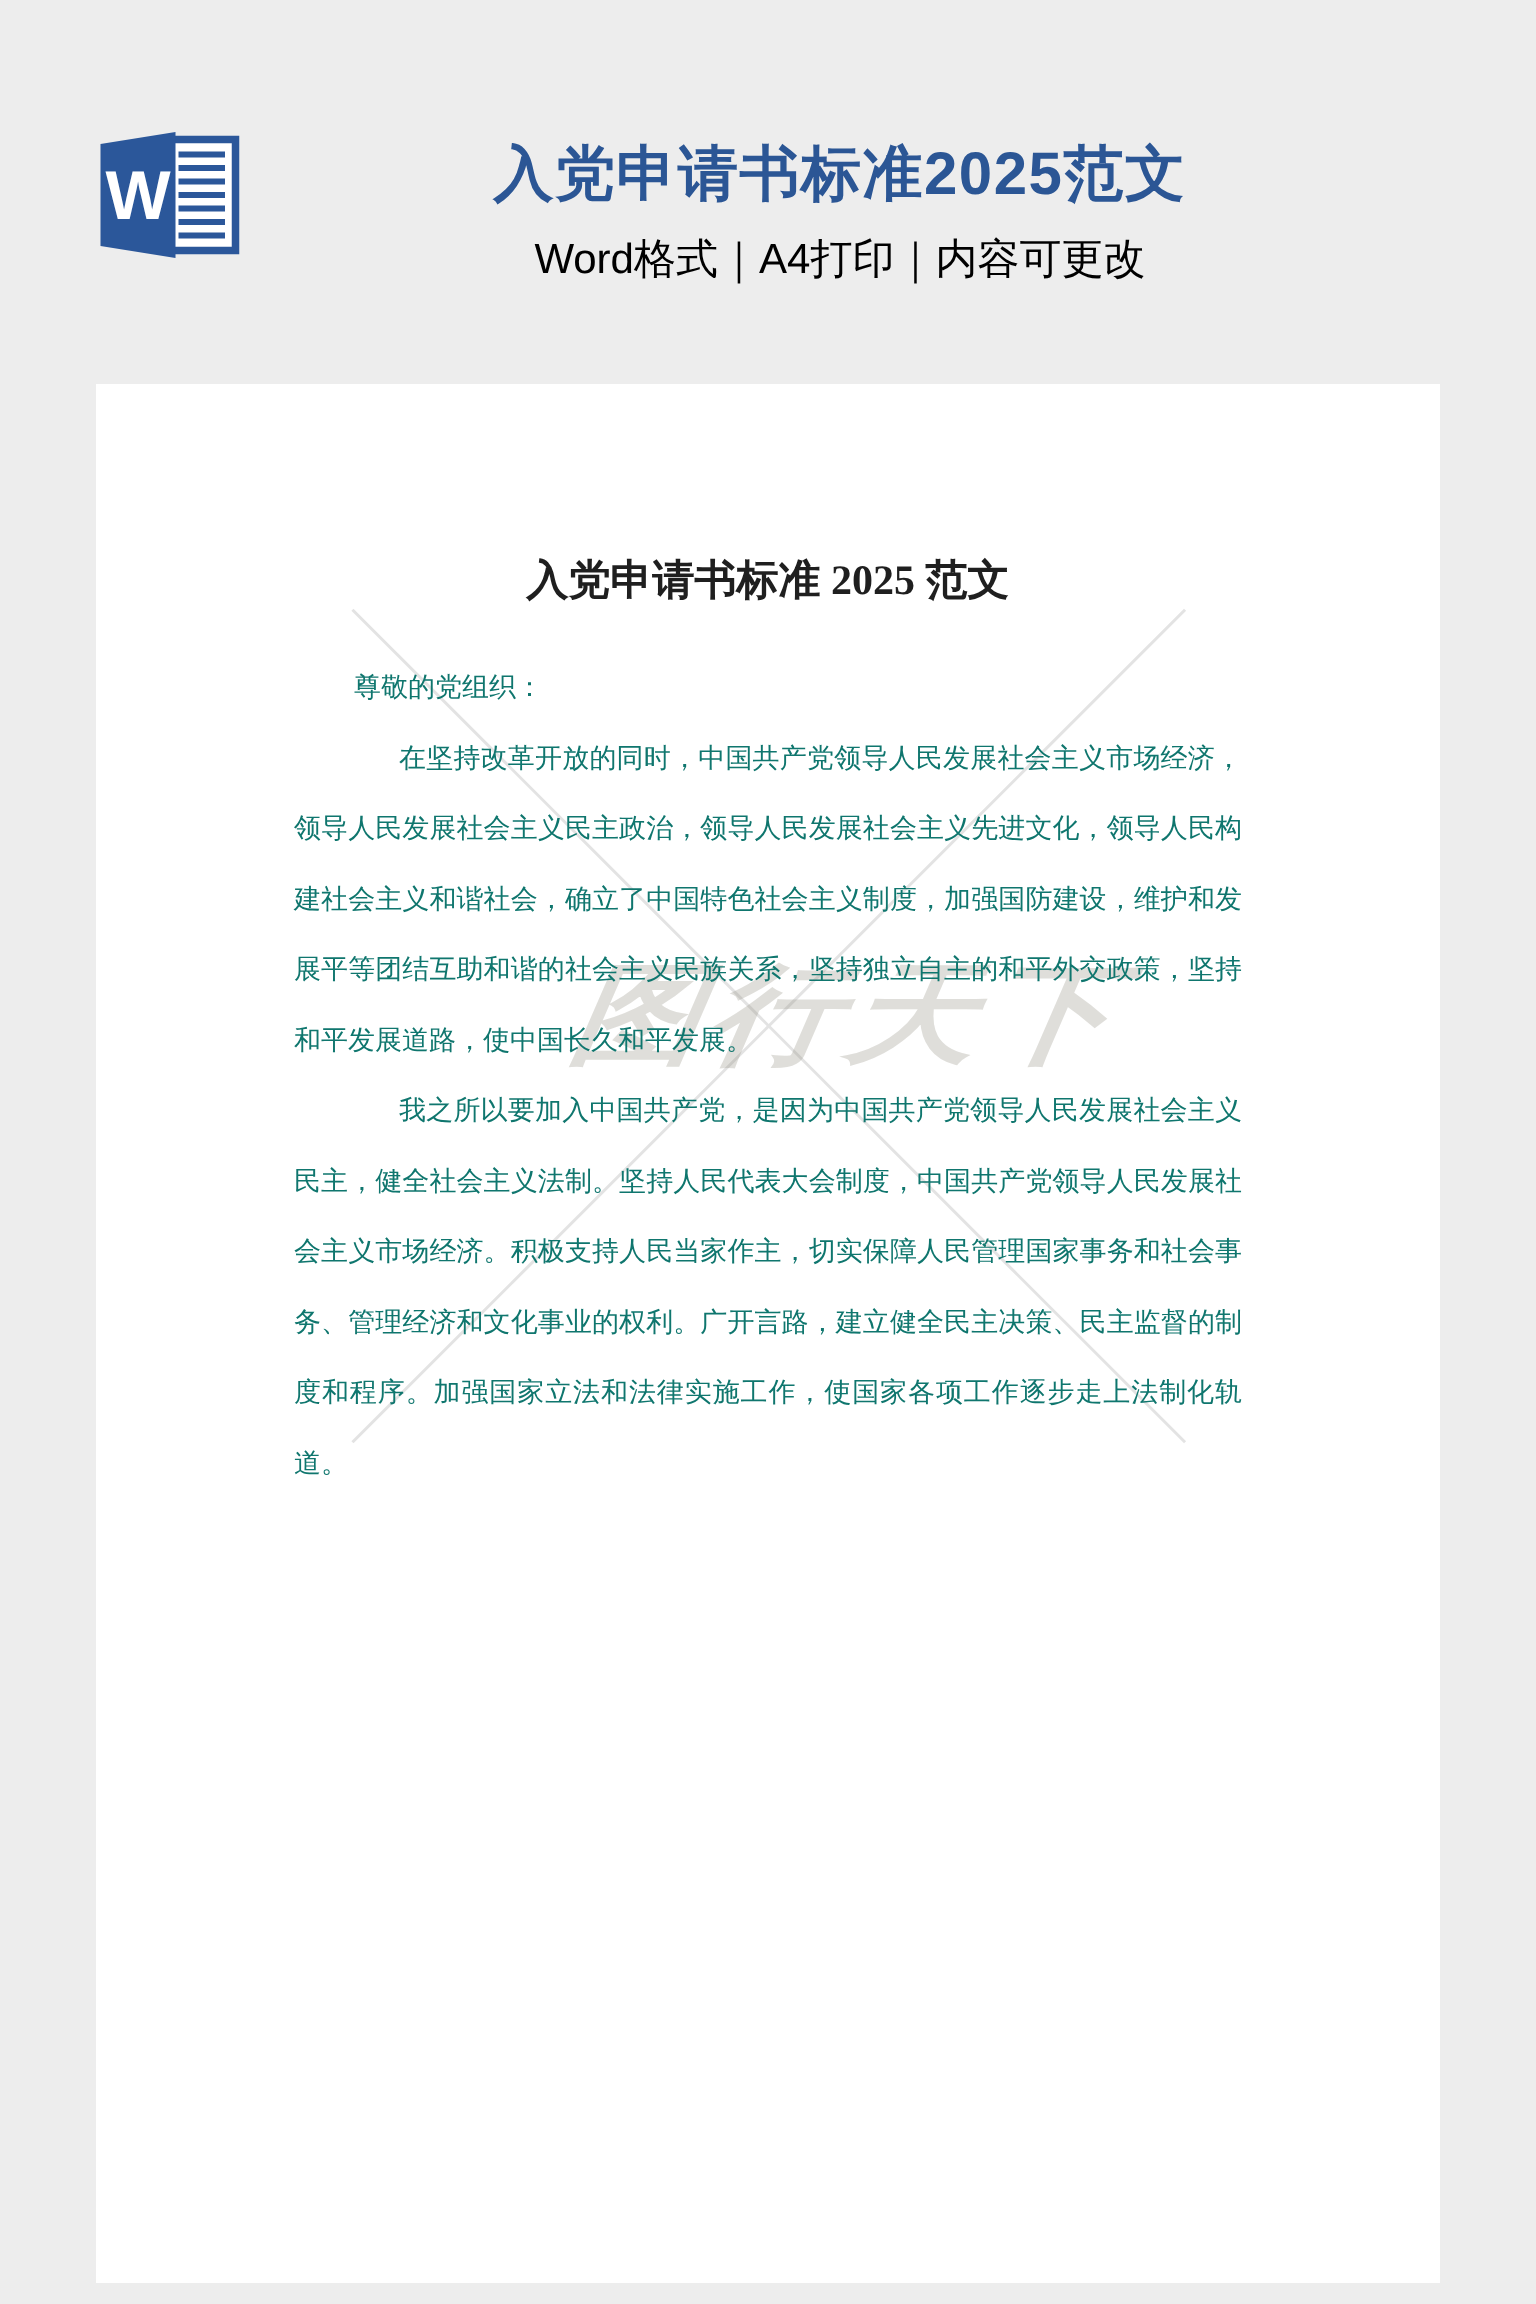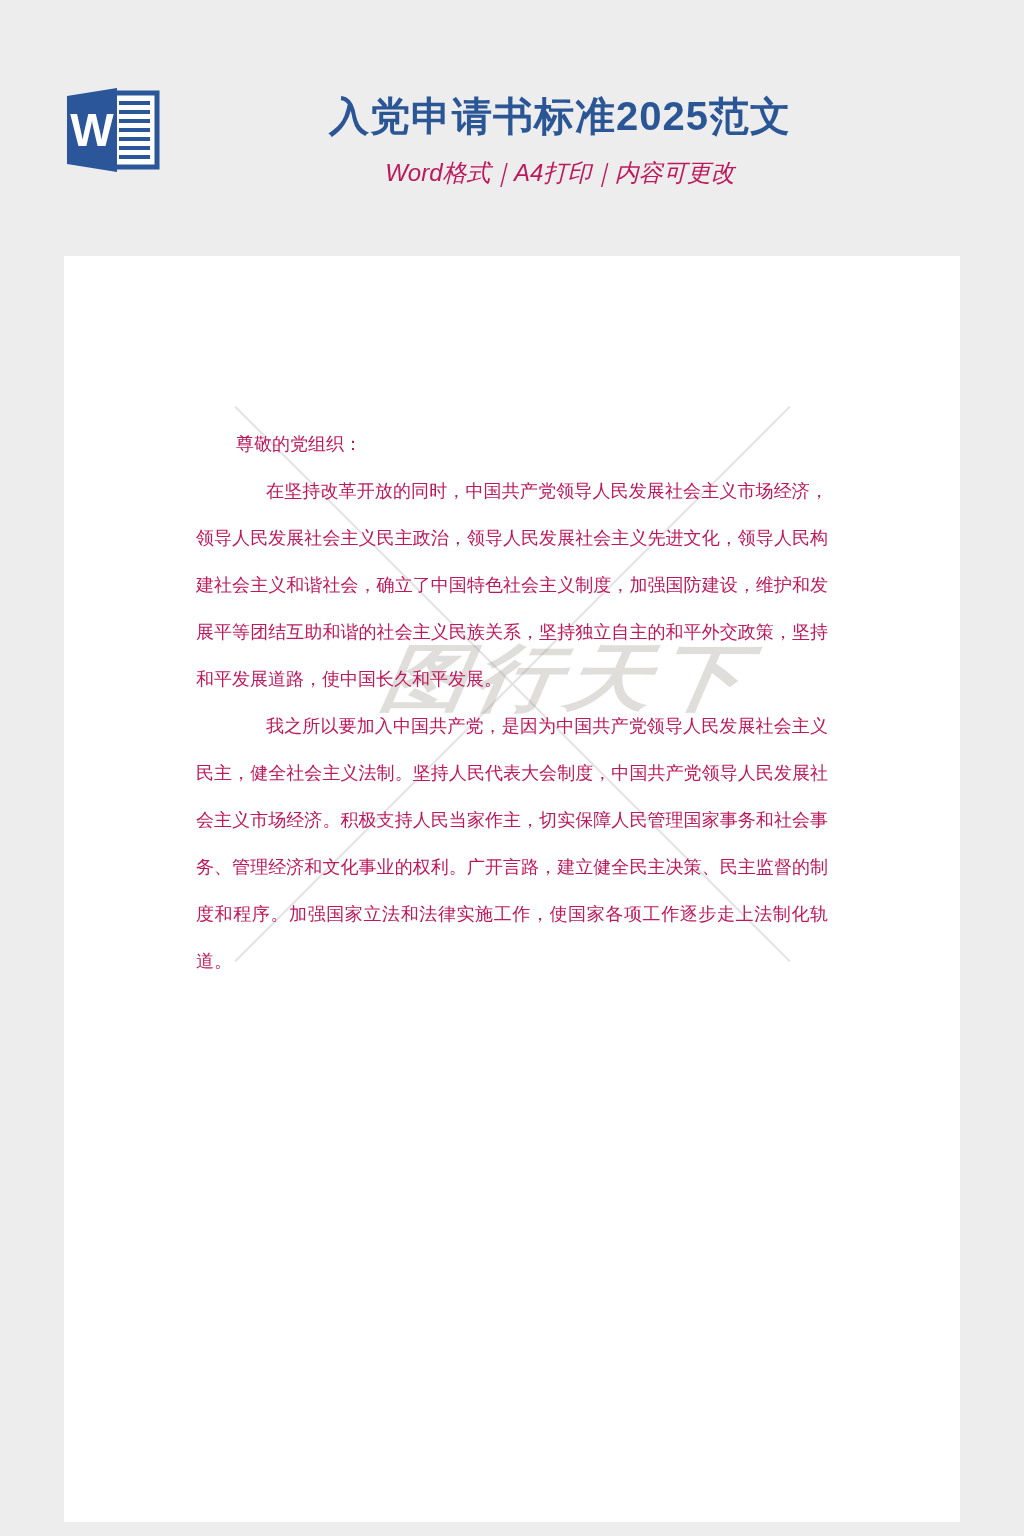--- a/index.html
+++ b/index.html
@@ -13,21 +13,21 @@
 
   
   .header { position:absolute; left:0; top:0; width:1024px; height:256px; }
   .word-icon { position:absolute; left:62px; top:84px; width:100px; height:92px; }
   .header-text { position:absolute; left:96px; top:90px; width:928px; text-align:center; }
   .header-title {
     font-size:40px; font-weight:bold; color:#2b5695;
     line-height:52px; letter-spacing:1px;text-align:center;
   }
   .header-subtitle {
-    margin-top:14px; font-size:24px; color:#be185d; line-height:34px;font-style:italic;
+    margin-top:14px; font-size:28px; color:#000000; line-height:34px;
   }
 
   
   .a4-page {
     position:absolute; left:64px; top:256px;
     width:896px; height:1266px;
     background:#ffffff;
     overflow:hidden;
   }
 
@@ -51,22 +51,22 @@
   }
 
   .doc-title {
     position:absolute; left:0; top:112px; width:896px;
     text-align:center; z-index:1;
     font-family:"Liberation Serif","DejaVu Serif",serif;
     font-weight:bold; font-size:28px; color:#1f1f1f;
   }
 
   .doc-body {
-    position:absolute; left:132px; top:165px; width:632px; z-index:1;
-    font-size:18px; line-height:47px; color:#be185d;
+    position:absolute; left:132px; top:179px; width:632px; z-index:1;
+    font-size:18px; line-height:47px; color:#0f766e;
     text-align:justify;
   }
   .doc-body p { margin:0; }
   .doc-salutation { margin-left:40px !important; }
   .doc-para { text-indent:70px; }
 
   
   .word-icon svg { display:block; width:100%; height:100%; }
 </style>
 </head>
@@ -98,19 +98,20 @@
     <div class="header-subtitle">Word格式｜A4打印｜内容可更改</div>
   </div>
 </div>
 
 <div class="a4-page">
 
   <div class="wm-line a"></div>
   <div class="wm-line b"></div>
   <div class="wm-text">图行天下</div>
 
+  <div class="doc-title">入党申请书标准 2025 范文</div>
 
   <div class="doc-body">
     <p class="doc-salutation">尊敬的党组织：</p>
     <p class="doc-para">在坚持改革开放的同时，中国共产党领导人民发展社会主义市场经济，领导人民发展社会主义民主政治，领导人民发展社会主义先进文化，领导人民构建社会主义和谐社会，确立了中国特色社会主义制度，加强国防建设，维护和发展平等团结互助和谐的社会主义民族关系，坚持独立自主的和平外交政策，坚持和平发展道路，使中国长久和平发展。</p>
     <p class="doc-para">我之所以要加入中国共产党，是因为中国共产党领导人民发展社会主义民主，健全社会主义法制。坚持人民代表大会制度，中国共产党领导人民发展社会主义市场经济。积极支持人民当家作主，切实保障人民管理国家事务和社会事务、管理经济和文化事业的权利。广开言路，建立健全民主决策、民主监督的制度和程序。加强国家立法和法律实施工作，使国家各项工作逐步走上法制化轨道。</p>
   </div>
 </div>
 
 </body></html>

